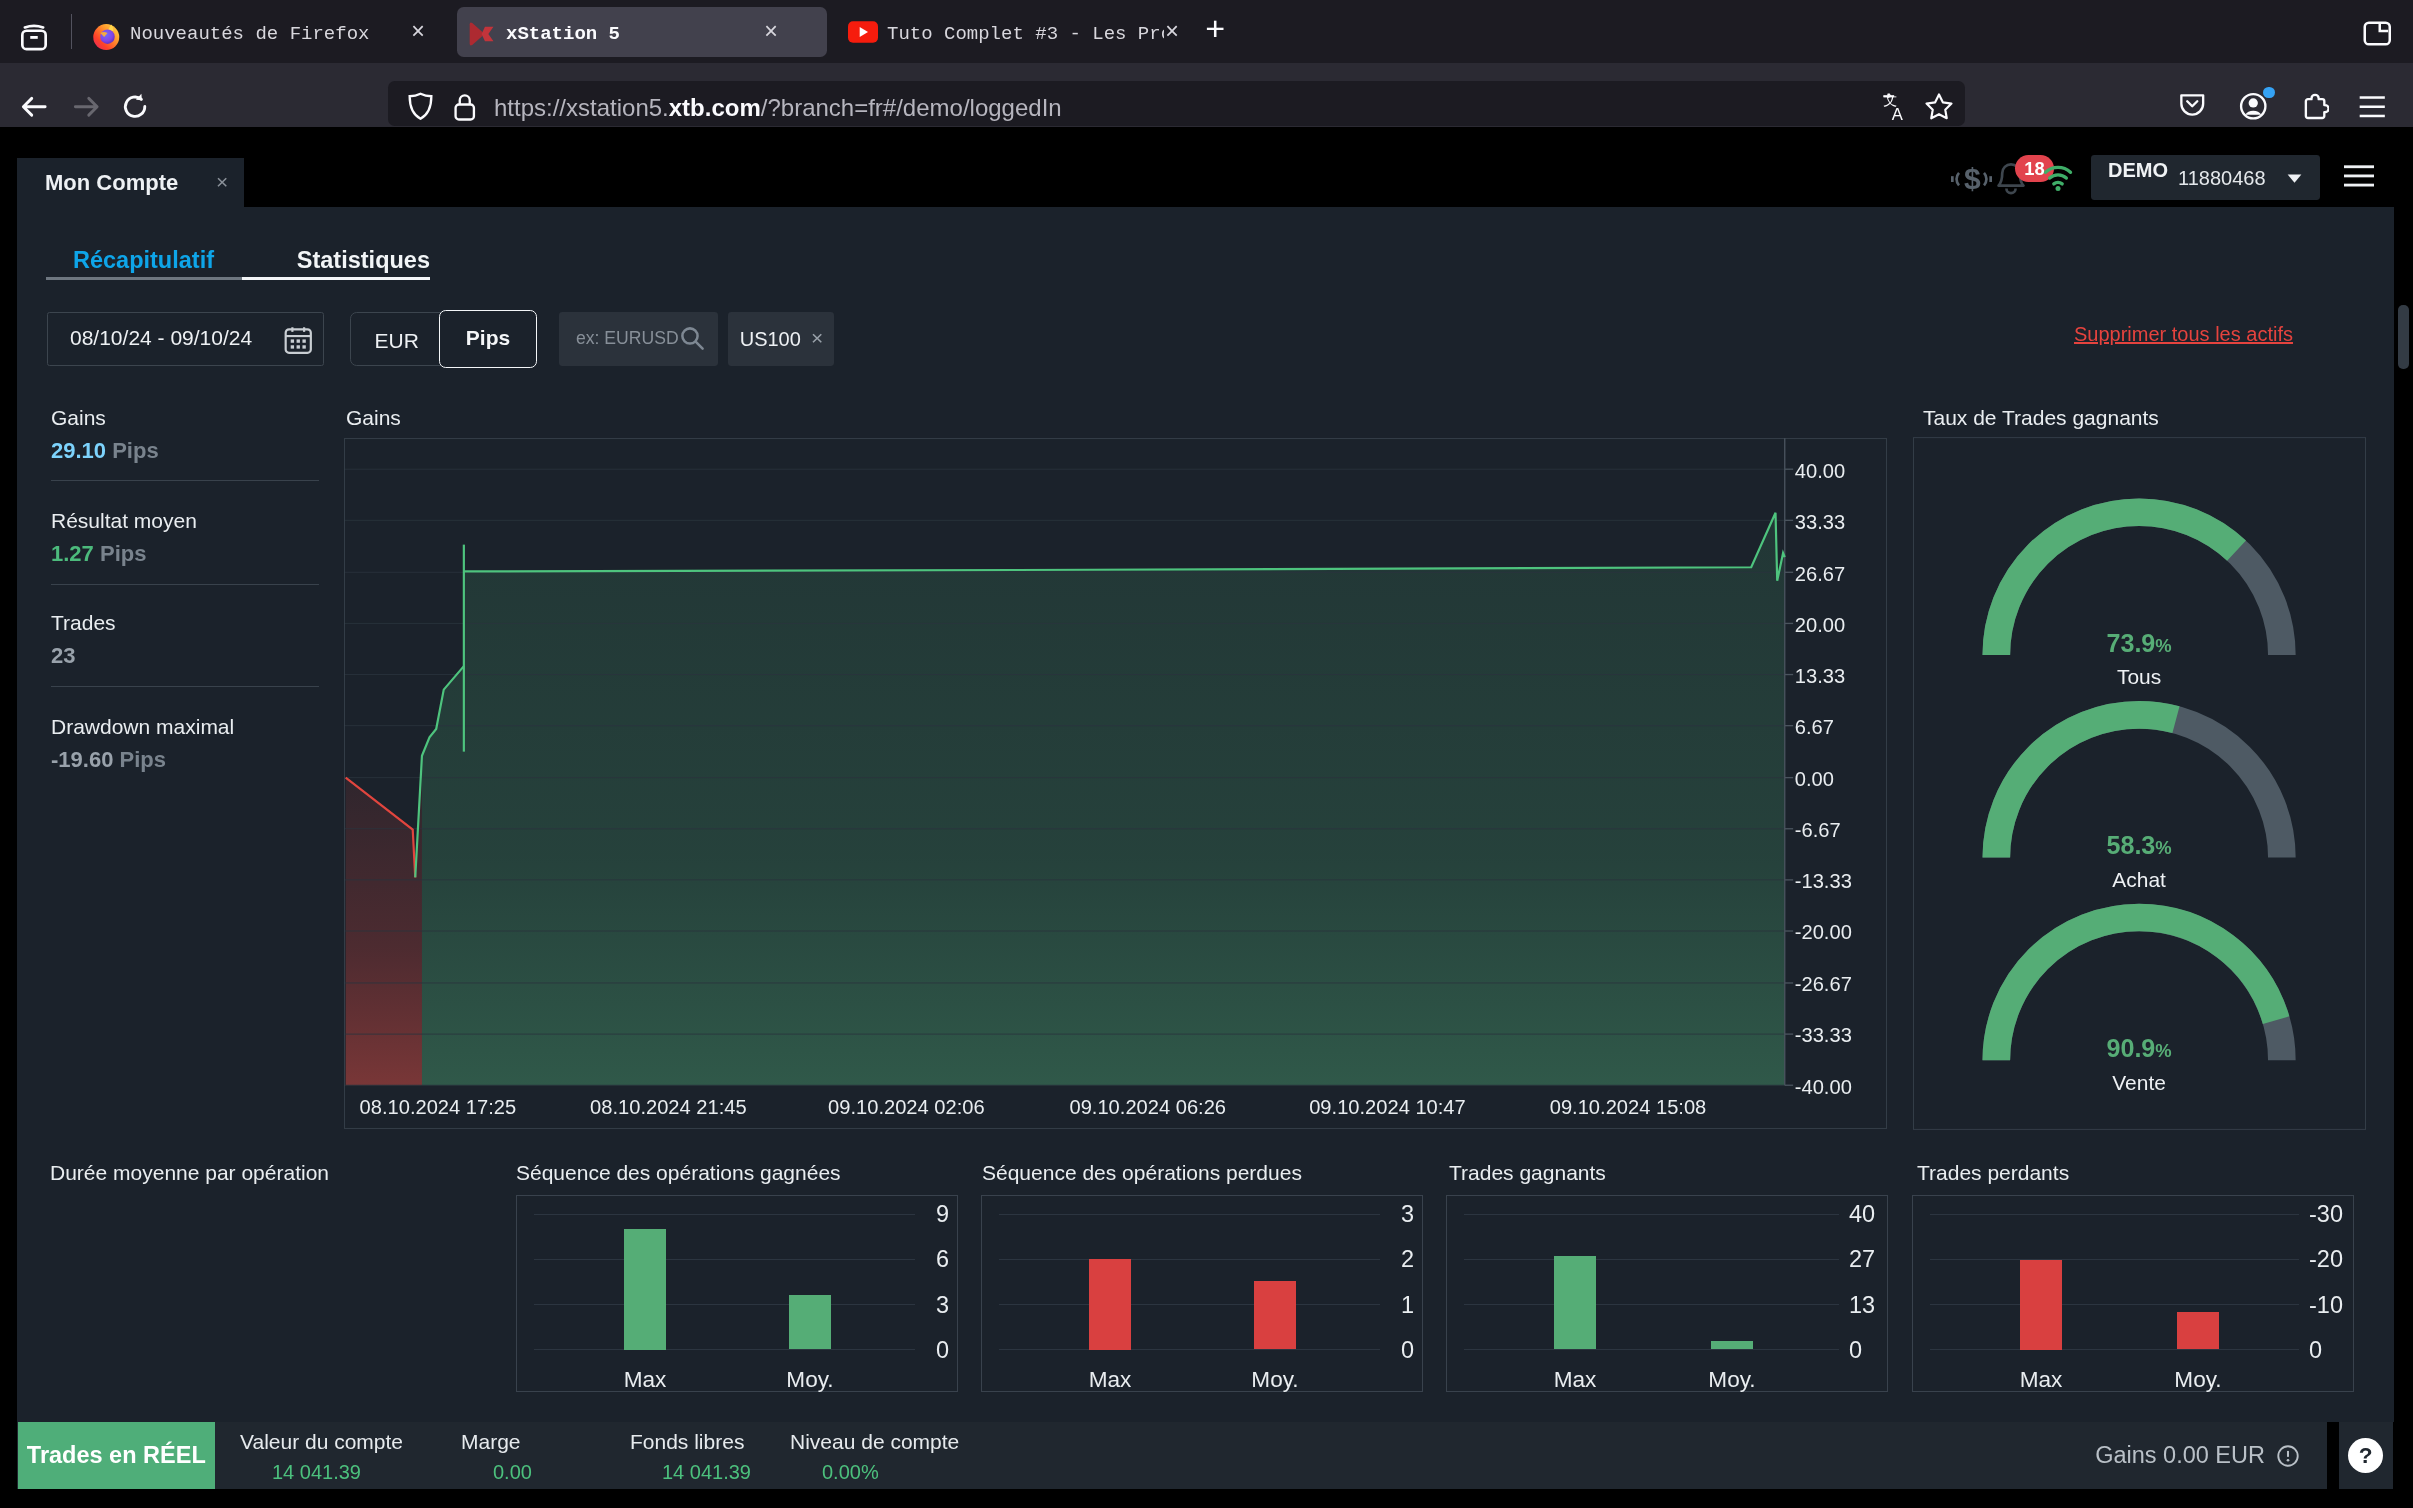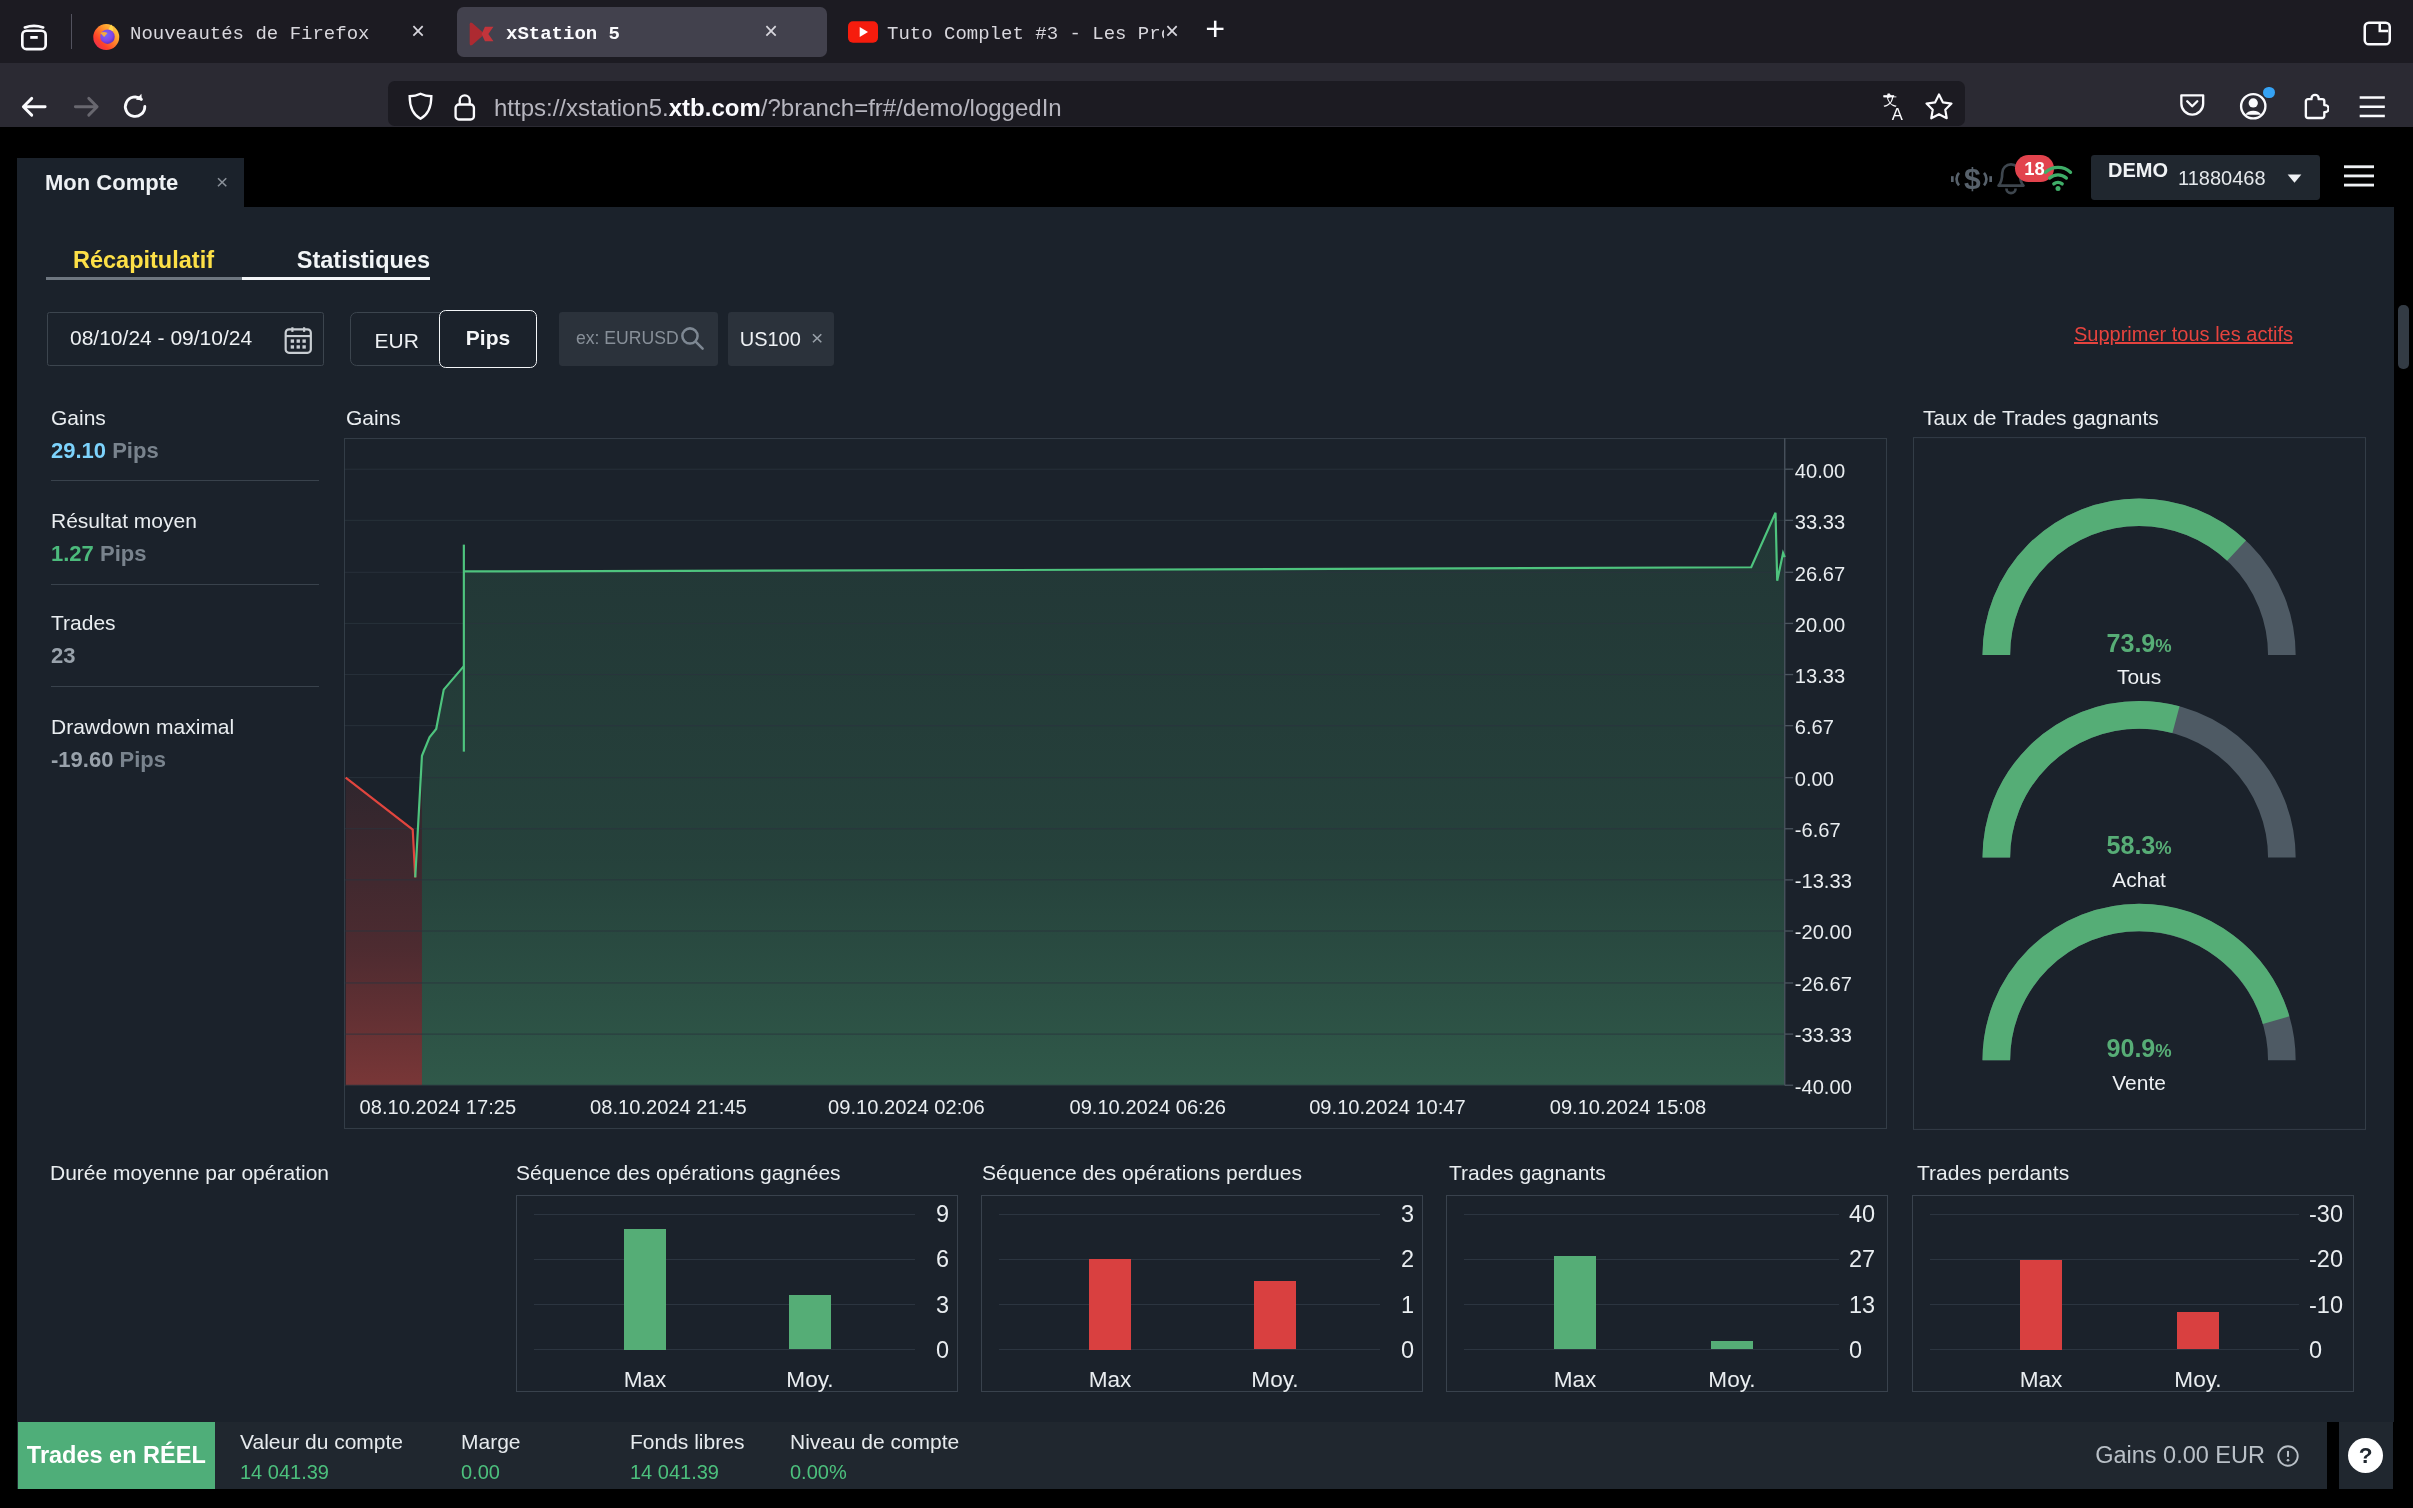--- a/index.html
+++ b/index.html
@@ -13,21 +13,21 @@
   .tabx { color:#d7d6dd; font-size:23.5px; }
   #urlbar { position:absolute; left:388px; top:17.6px; width:1577px; height:45px;
     background:#1c1b22; border-radius:6.7px; }
   
   #app { position:absolute; left:0; top:127px; width:2413px; height:1381px; background:#000; }
   #mctab { position:absolute; left:17px; top:31px; width:227px; height:49px; background:#1b222b; }
   #content { position:absolute; left:17px; top:80px; width:2377px; height:1215px; background:#1b222b; }
   #bottombar { position:absolute; left:17px; top:1295px; width:2310px; height:67px; background:#20272f; }
   #helpsq { position:absolute; left:2339px; top:1295px; width:54px; height:67px; background:#20272f; }
   .wlabel { color:#e6eaed; font-size:21px; }
-  .gval { color:#4cc07d; font-size:20px; }
+  .gval { color:#4cc07d; font-size:20px;margin-left:32px; }
   .statlabel { color:#e9edf0; font-size:21px; }
   .statval { font-size:22px; font-weight:bold; }
   .sep { position:absolute; left:34px; width:268px; height:0.8px; background:#39424c; }
   .paneltitle { position:absolute; color:#e9edf0; font-size:21px; white-space:nowrap; }
   .bpanel { position:absolute; top:1068px; width:442px; height:197px; border:0.8px solid #39424d; }
   .bgrid { position:absolute; height:0.8px; background:#2c3540; }
   .baxlab { position:absolute; color:#e9edf0; font-size:23.5px; }
   .bcatlab { position:absolute; color:#e9edf0; font-size:22.6px; transform:translateX(-50%); }
   .bar { position:absolute; }
 </style>
@@ -185,21 +185,21 @@
   <svg class="abs" style="left:2344px;top:38px" width="30" height="23.5" viewBox="0 0 36 28">
     <line x1="0" y1="2" x2="36" y2="2" stroke="#eef1f4" stroke-width="3.4"></line>
     <line x1="0" y1="13" x2="36" y2="13" stroke="#eef1f4" stroke-width="3.4"></line>
     <line x1="0" y1="24" x2="36" y2="24" stroke="#eef1f4" stroke-width="3.4"></line>
   </svg>
 
   <div class="abs" style="left:2398px;top:178px;width:11px;height:64px;background:#333b44;border-radius:5px"></div>
 
   <div id="content">
 
-    <div class="abs" style="left:41px;top:40px;width:171px;text-align:center;font-size:23.5px;font-weight:bold;color:#fde047">Récapitulatif</div>
+    <div class="abs" style="left:41px;top:40px;width:171px;text-align:center;font-size:23.5px;font-weight:bold;color:#0ea5e9">Récapitulatif</div>
     <div class="abs" style="left:225px;top:40px;width:188px;text-align:right;font-size:23.5px;font-weight:bold;color:#f2f5f7">Statistiques</div>
     <div class="abs" style="left:28.5px;top:70px;width:196px;height:3.4px;background:#6e7780"></div>
     <div class="abs" style="left:225px;top:70px;width:188px;height:3.4px;background:#f2f5f7"></div>
 
     <div class="abs" style="left:30px;top:105px;width:277px;height:54px;border:0.8px solid #3c454e;border-radius:2.5px">
       <span class="abs" style="left:22px;top:13.4px;font-size:21px;color:#eef1f4;white-space:nowrap">08/10/24 - 09/10/24</span>
       <svg class="abs" style="left:236px;top:12.6px" width="28.5" height="28.5" viewBox="0 0 34 34">
         <rect x="2" y="4" width="30" height="28" rx="4" fill="none" stroke="#c9ced3" stroke-width="2.6"></rect>
         <line x1="2" y1="12" x2="32" y2="12" stroke="#c9ced3" stroke-width="2.6"></line>
         <line x1="10" y1="1.5" x2="10" y2="7" stroke="#c9ced3" stroke-width="2.6"></line>

